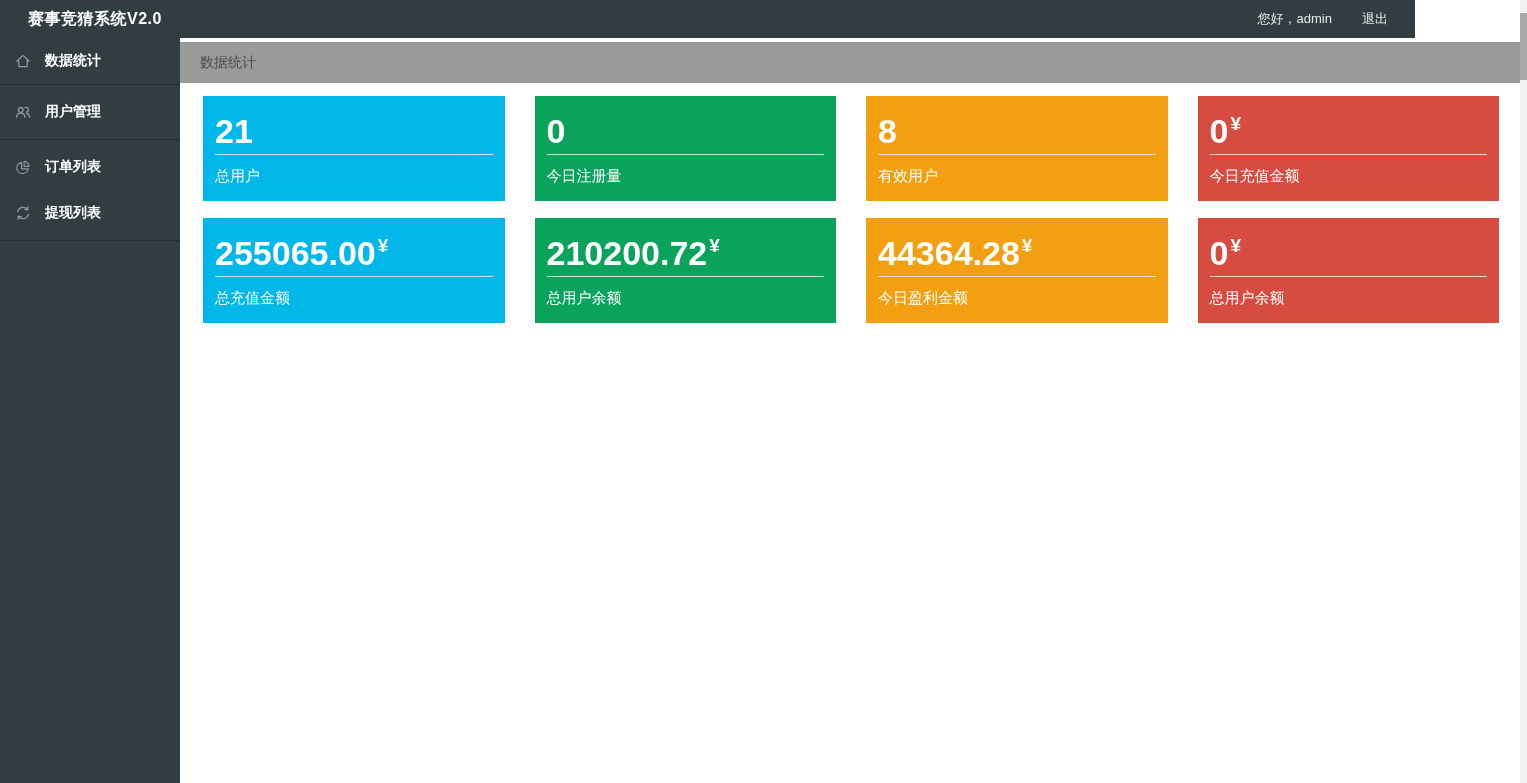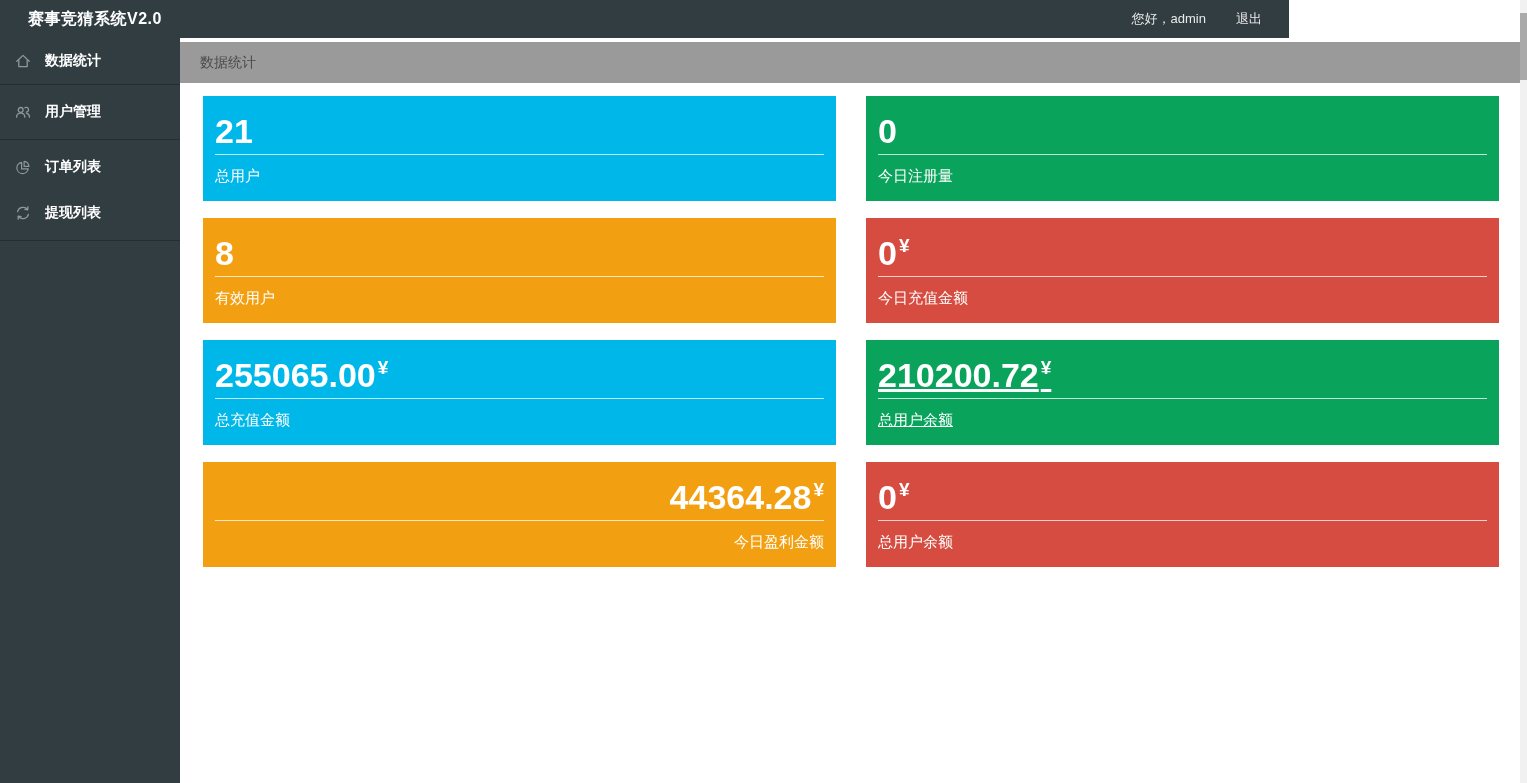--- a/index.html
+++ b/index.html
@@ -1,21 +1,21 @@
 <!DOCTYPE html>
 <html><head>
 <meta charset="utf-8">
 <style>
   * { margin:0; padding:0; box-sizing:border-box; }
   html,body { width:1527px; height:783px; overflow:hidden; background:#fff;
     font-family:"Liberation Sans","DejaVu Sans",sans-serif; }
 
   
   .header {
-    position:absolute; top:0; left:0; width:1289px; height:38px;
+    position:absolute; top:0; left:0; width:1415px; height:38px;
     background:#323d42; display:flex; align-items:center;
     justify-content:space-between; padding:0 27px 0 28px; z-index:5;
   }
   .brand { color:#ffffff; font-size:16px; font-weight:bold; letter-spacing:0.5px; }
   .header-right { display:flex; align-items:flex-start; color:#e9eaea; font-size:13px; }
   .greeting { margin-right:30px; }
   .logout { color:#e9eaea; text-decoration:none; cursor:pointer; }
 
   
   .sidebar {
@@ -34,21 +34,21 @@
 
   
   .main { position:absolute; top:38px; left:180px; width:1347px; height:745px; background:#ffffff; }
   .breadcrumb {
     margin-top:4px; height:41px; background:#9a9a9a;
     display:flex; align-items:center; padding-left:20px;
     color:#4b4b4b; font-size:14px;
   }
   .cards {
     padding:13px 28px 0 23px;
-    display:grid; grid-template-columns:repeat(2, 1fr);
+    display:grid; grid-template-columns:repeat(4, 1fr);
     column-gap:30px; row-gap:17px;
   }
   .card { height:105px; color:#fff; padding:9px 12px 0 12px; }
   .card-value { font-size:34px; font-weight:bold; line-height:38px; white-space:nowrap; }
   .card-value sup { font-size:19px; font-weight:bold; vertical-align:13px; margin-left:2px; }
   .card-line { border:none; border-top:1px solid rgba(255,255,255,0.75); margin:4px 0 0 0; }
   .card-label { font-size:15px; margin-top:12px; }
 
   
   .scrollbar {
@@ -141,26 +141,26 @@
     <div class="card" style="background-color: rgb(215, 76, 65);">
       <div class="card-value"><span>0</span><sup>¥</sup></div>
       <hr class="card-line">
       <div class="card-label">今日充值金额</div>
     </div>
     <div class="card" style="background-color: rgb(0, 183, 234);">
       <div class="card-value"><span>255065.00</span><sup>¥</sup></div>
       <hr class="card-line">
       <div class="card-label">总充值金额</div>
     </div>
-    <div class="card" style="background-color: rgb(9, 163, 92); text-decoration: underline;">
+    <div class="card" style="background-color: rgb(9, 163, 92);">
       <div class="card-value"><span>210200.72</span><sup>¥</sup></div>
       <hr class="card-line">
       <div class="card-label">总用户余额</div>
     </div>
-    <div class="card" style="background-color: rgb(242, 160, 17); text-align: right;">
+    <div class="card" style="background-color: rgb(242, 160, 17);">
       <div class="card-value"><span>44364.28</span><sup>¥</sup></div>
       <hr class="card-line">
       <div class="card-label">今日盈利金额</div>
     </div>
     <div class="card" style="background-color: rgb(215, 76, 65);">
       <div class="card-value"><span>0</span><sup>¥</sup></div>
       <hr class="card-line">
       <div class="card-label">总用户余额</div>
     </div>
   </div>

